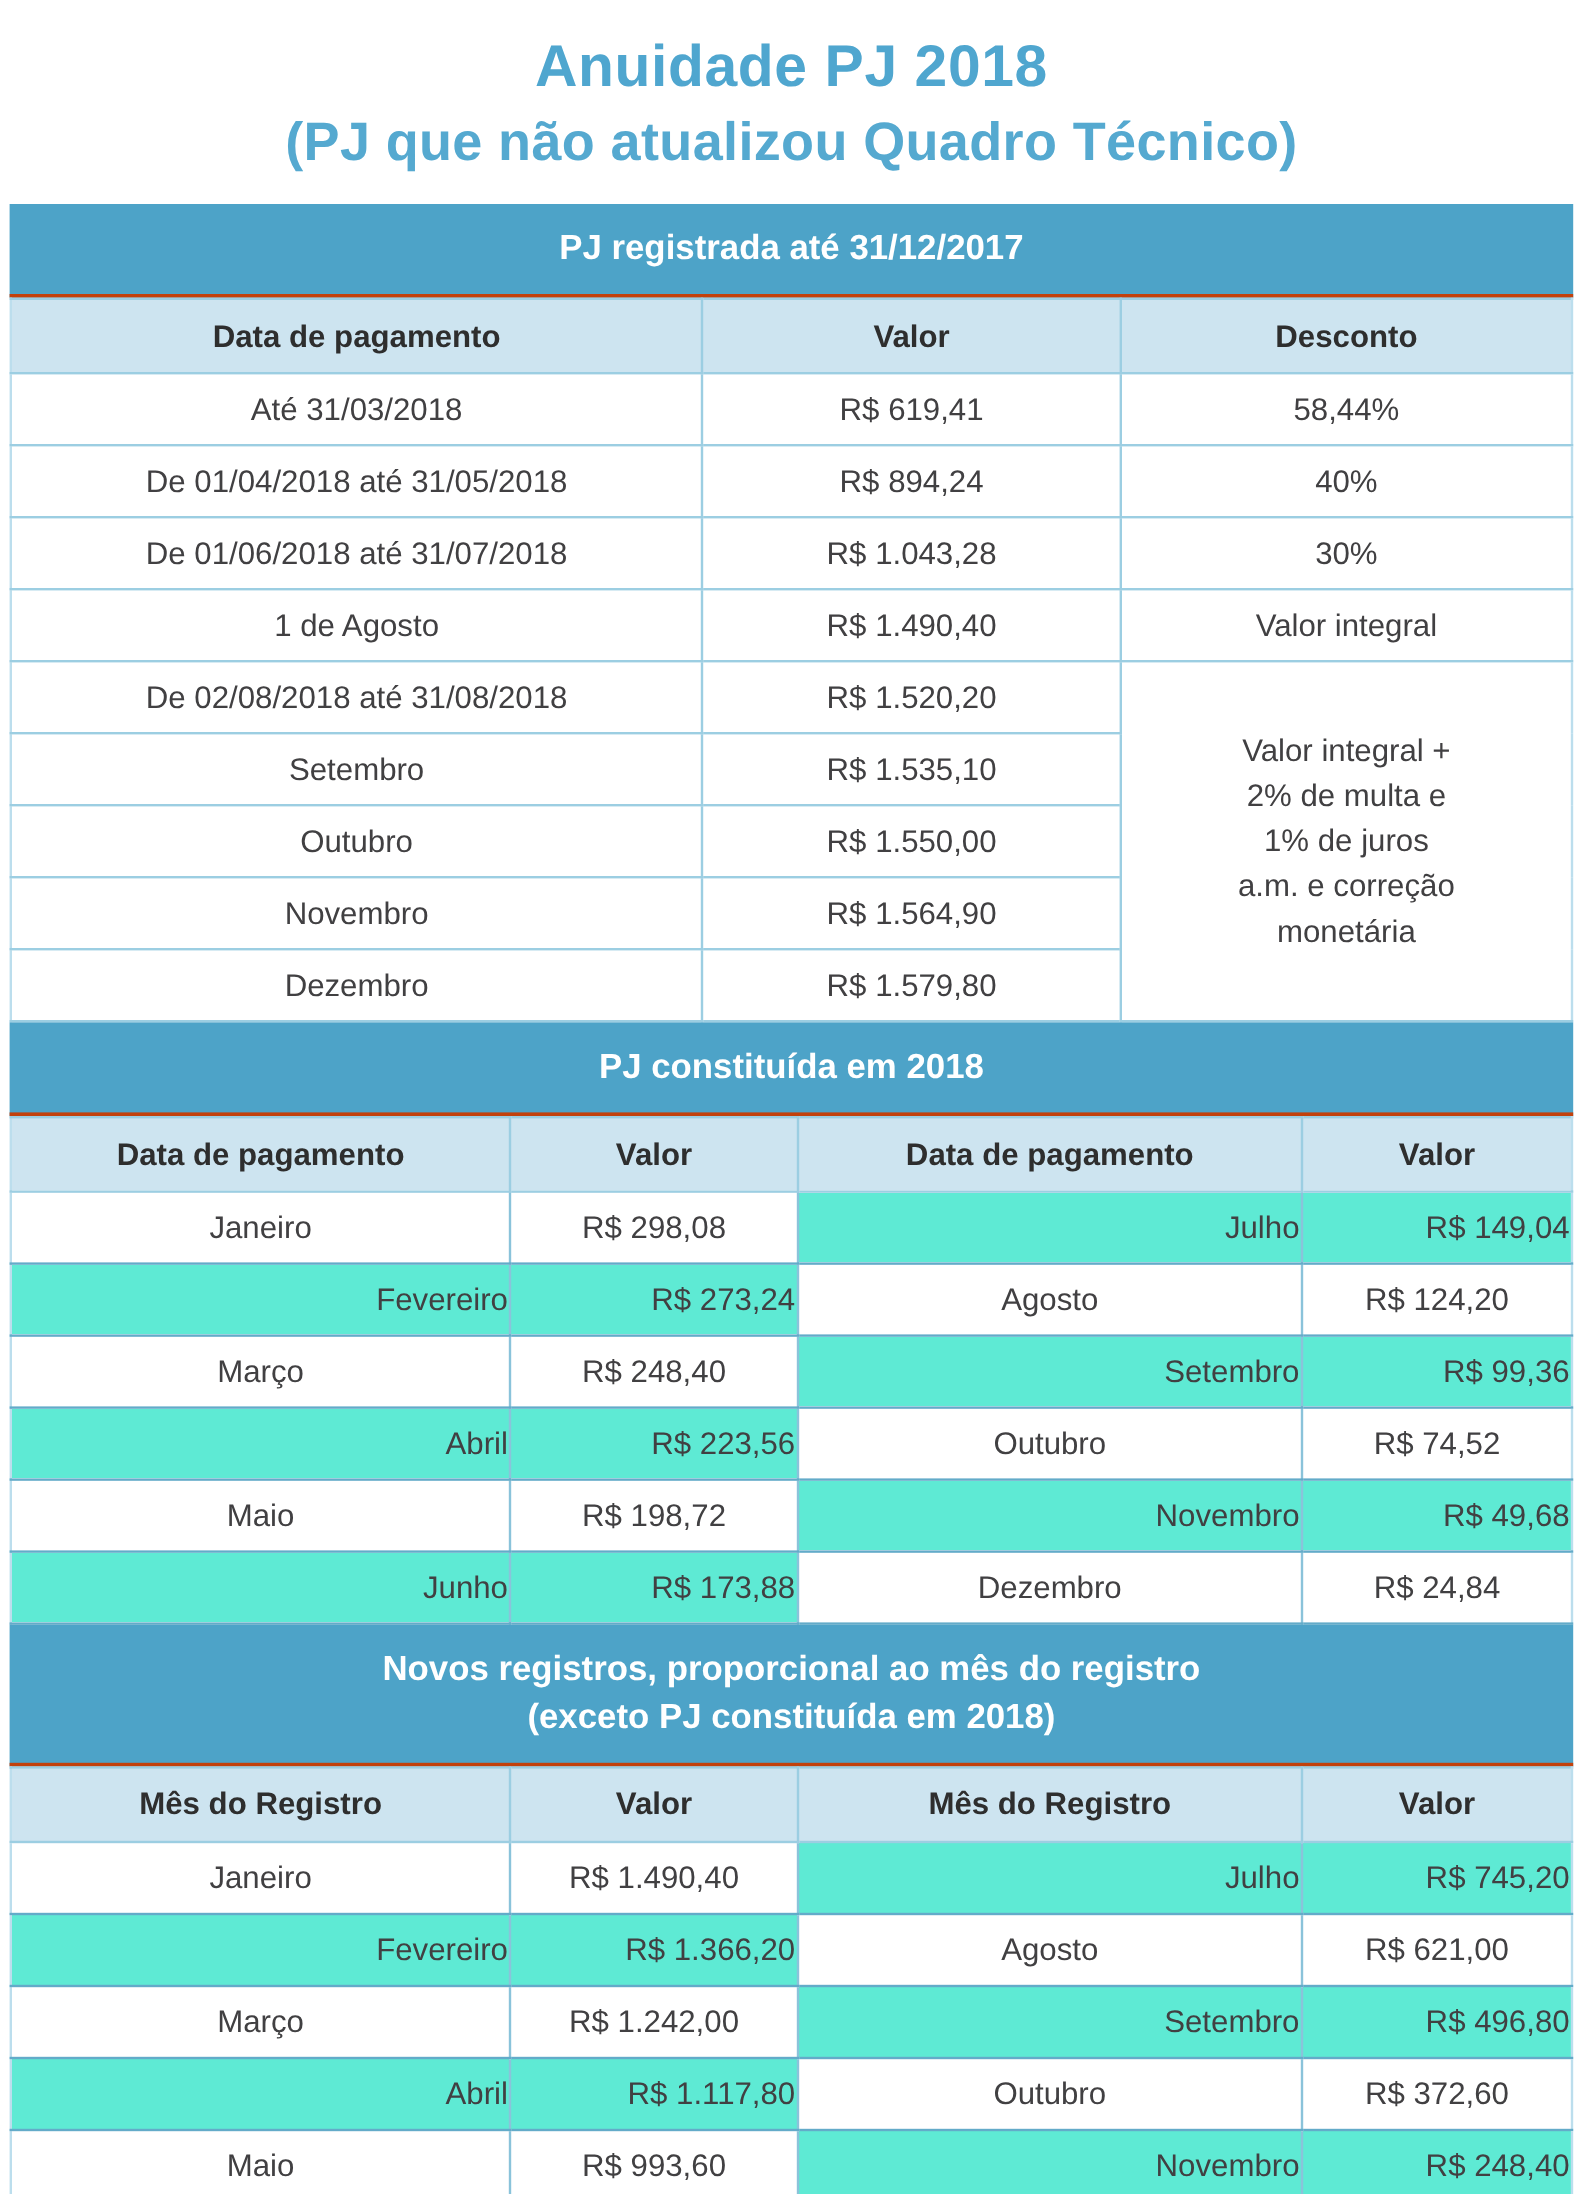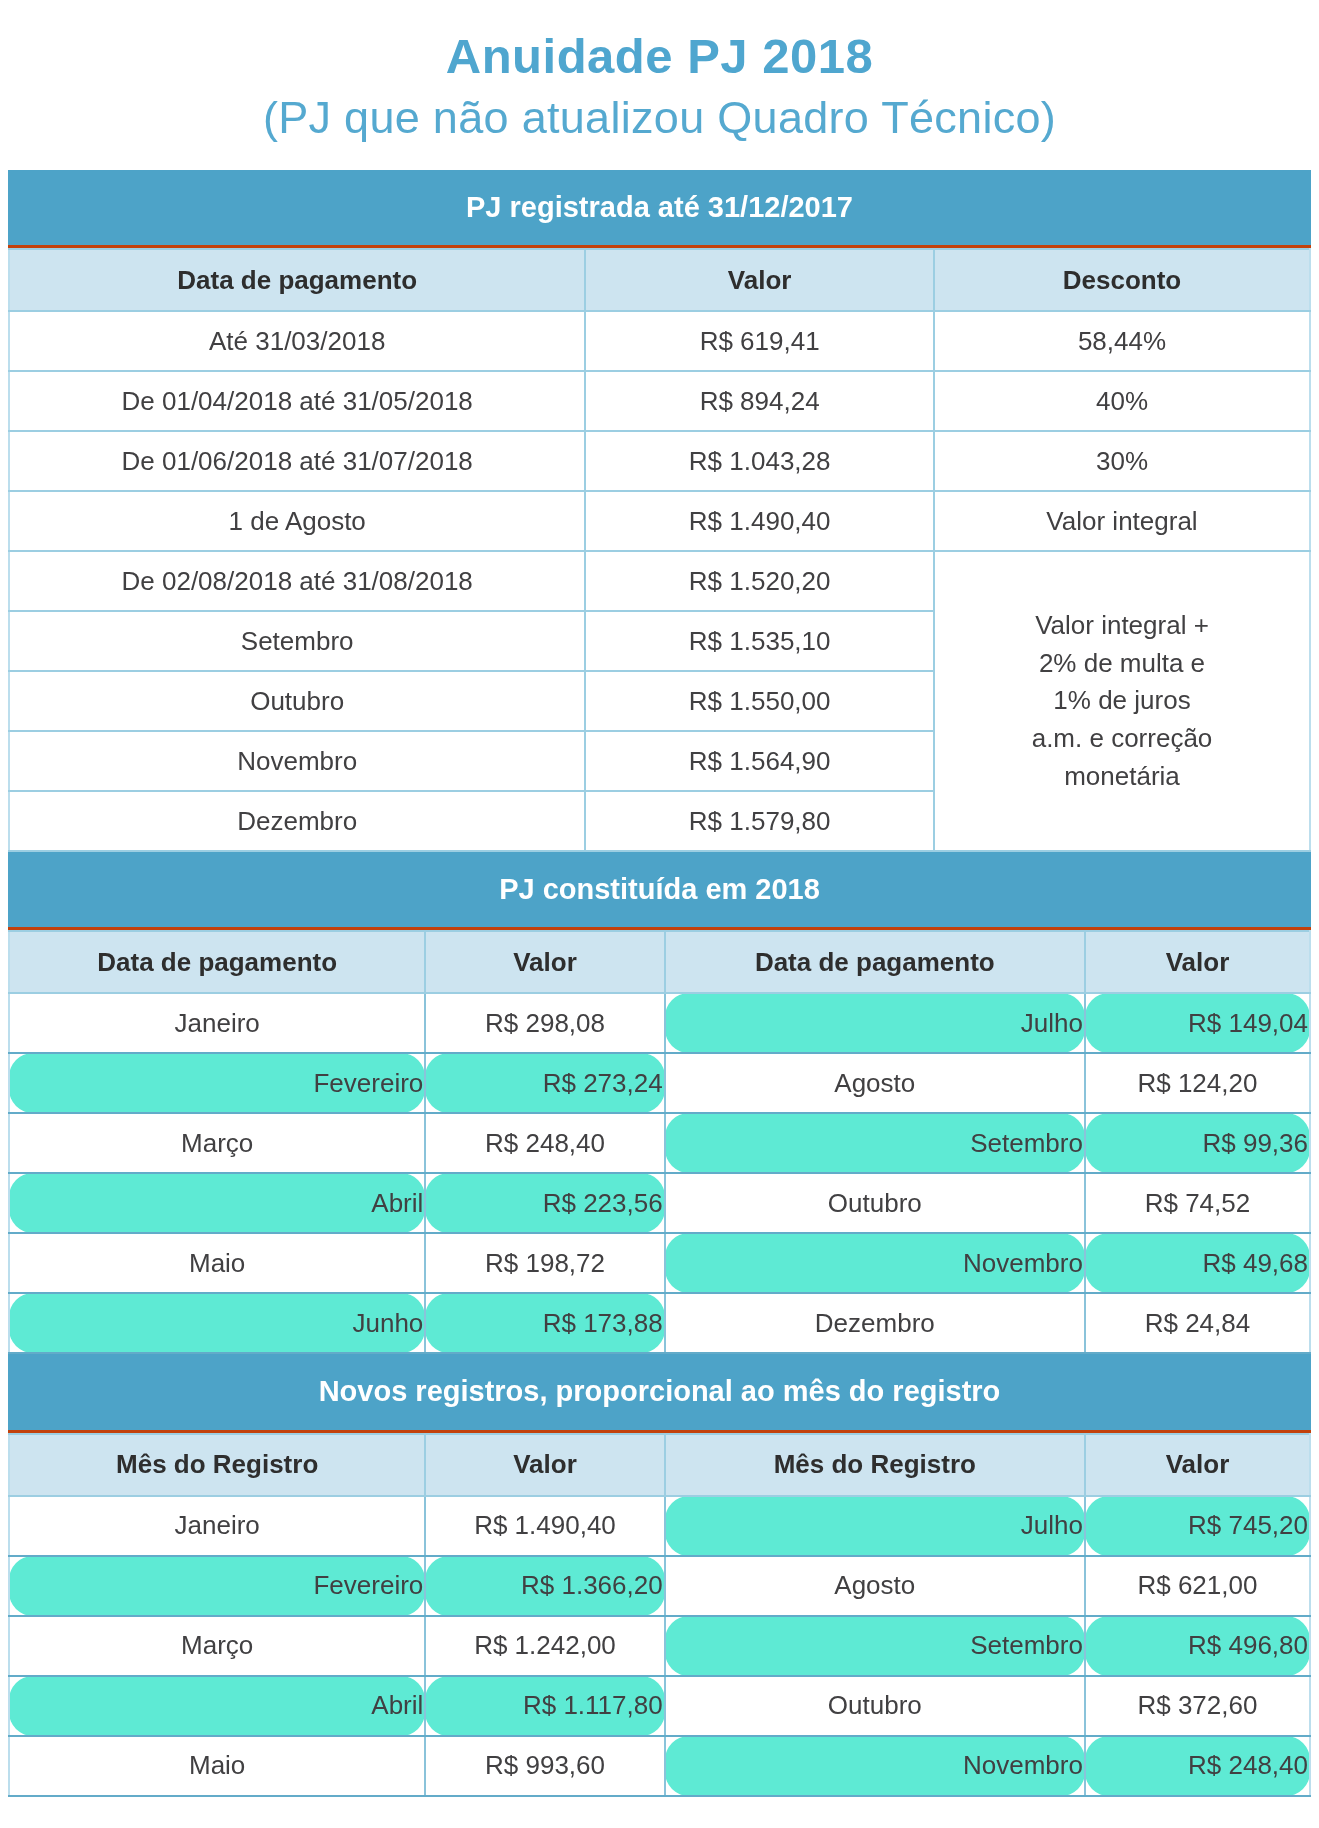--- a/index.html
+++ b/index.html
@@ -12,21 +12,21 @@
   .page-title {
     margin: 0;
     font-size: 49px;
     font-weight: 800;
     color: #4FA6CF;
     letter-spacing: 0.5px;
   }
   .page-subtitle {
     margin: 8px 0 0 0;
     font-size: 45px;
-    font-weight: 400;
+    font-weight: 700;
     color: #55A9D0;
     letter-spacing: 0.3px;
   }
   .tables-wrap { margin: 26px 8px 0 8px; }
   .band {
     background: #4DA3C8;
     color: #ffffff;
     font-weight: 700;
     font-size: 29px;
     text-align: center;
@@ -53,21 +53,21 @@
     height: 58px;
     border: 2px solid #9CCEE2;
   }
   td {
     background: #ffffff;
     color: #414042;
     font-weight: 400;
     height: 56px;
     border: 2px solid #9CCEE2;
   }
-  .t2 td { border-color: #63ABC9 #8AC3DA; border-radius: 24px; }
+  .t2 td { border-color: #63ABC9 #8AC3DA; }
   th:first-child, td:first-child { border-left-color: #BCDEED; }
   th:last-child, td:last-child { border-right-color: #BCDEED; margin-left: 16px; }
   td.tint { background: #5eead4; text-align: right; }
   td.white { background: #ffffff; }
   td.merged { line-height: 1.45; }
 </style>
 </head>
 <body>
 
 <header class="page-header">
@@ -193,20 +193,21 @@
           <td class="tint">Junho</td>
           <td class="tint">R$ 173,88</td>
           <td class="white">Dezembro</td>
           <td class="white">R$ 24,84</td>
         </tr>
       </tbody>
   </table>
 
   <div class="band">
     <div>Novos registros, proporcional ao mês do registro</div>
+    <div>(exceto PJ constituída em 2018)</div>
   </div>
   <table class="t2">
     <colgroup>
       <col style="width:32.0%">
         <col style="width:18.4%">
         <col style="width:32.3%">
         <col style="width:17.3%">
     </colgroup>
     <thead>
       <tr>

